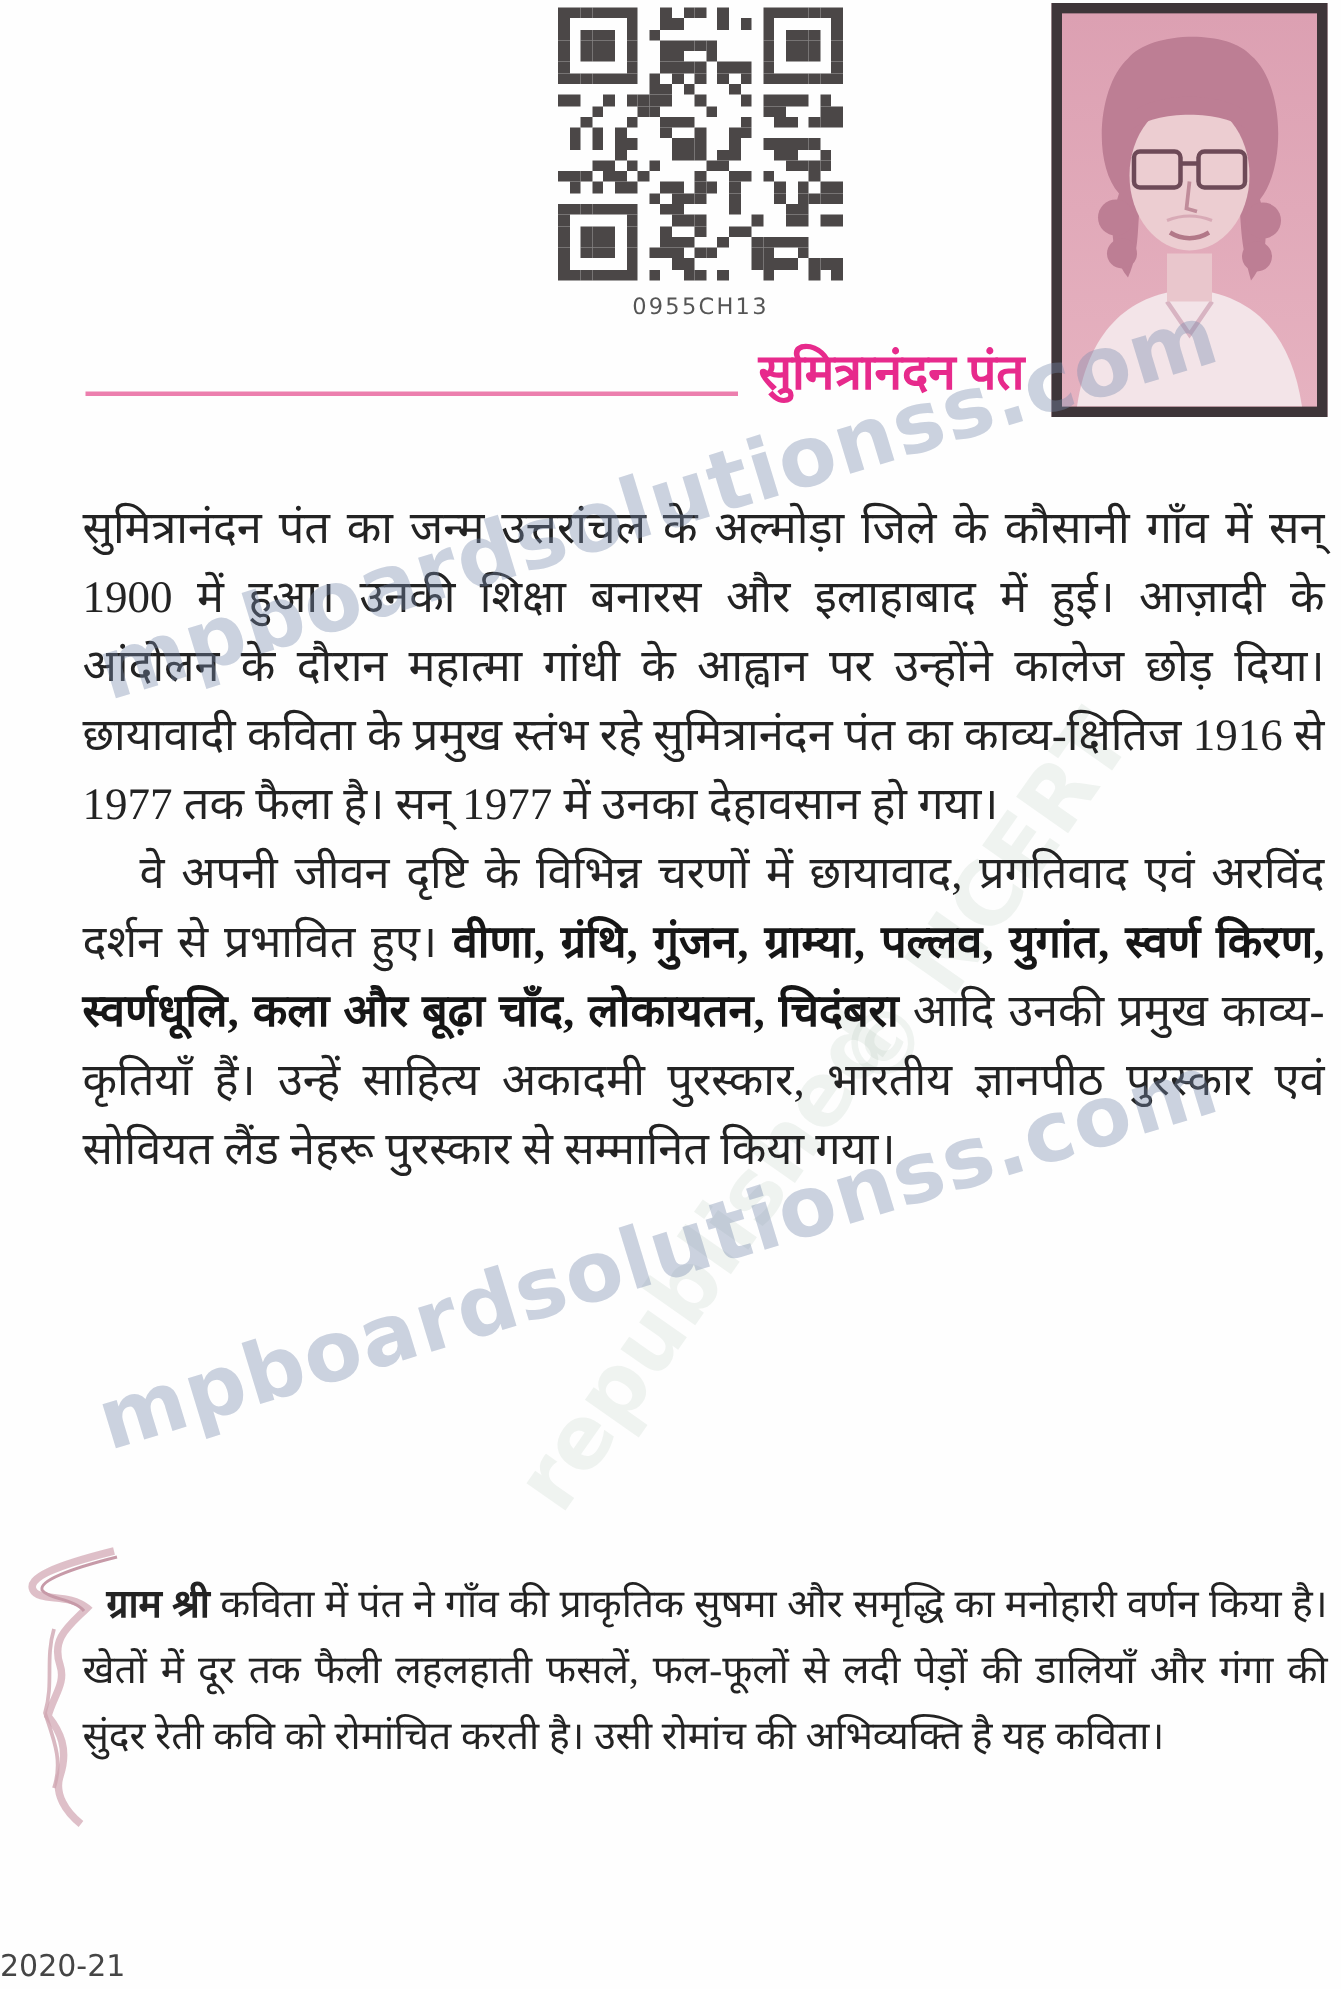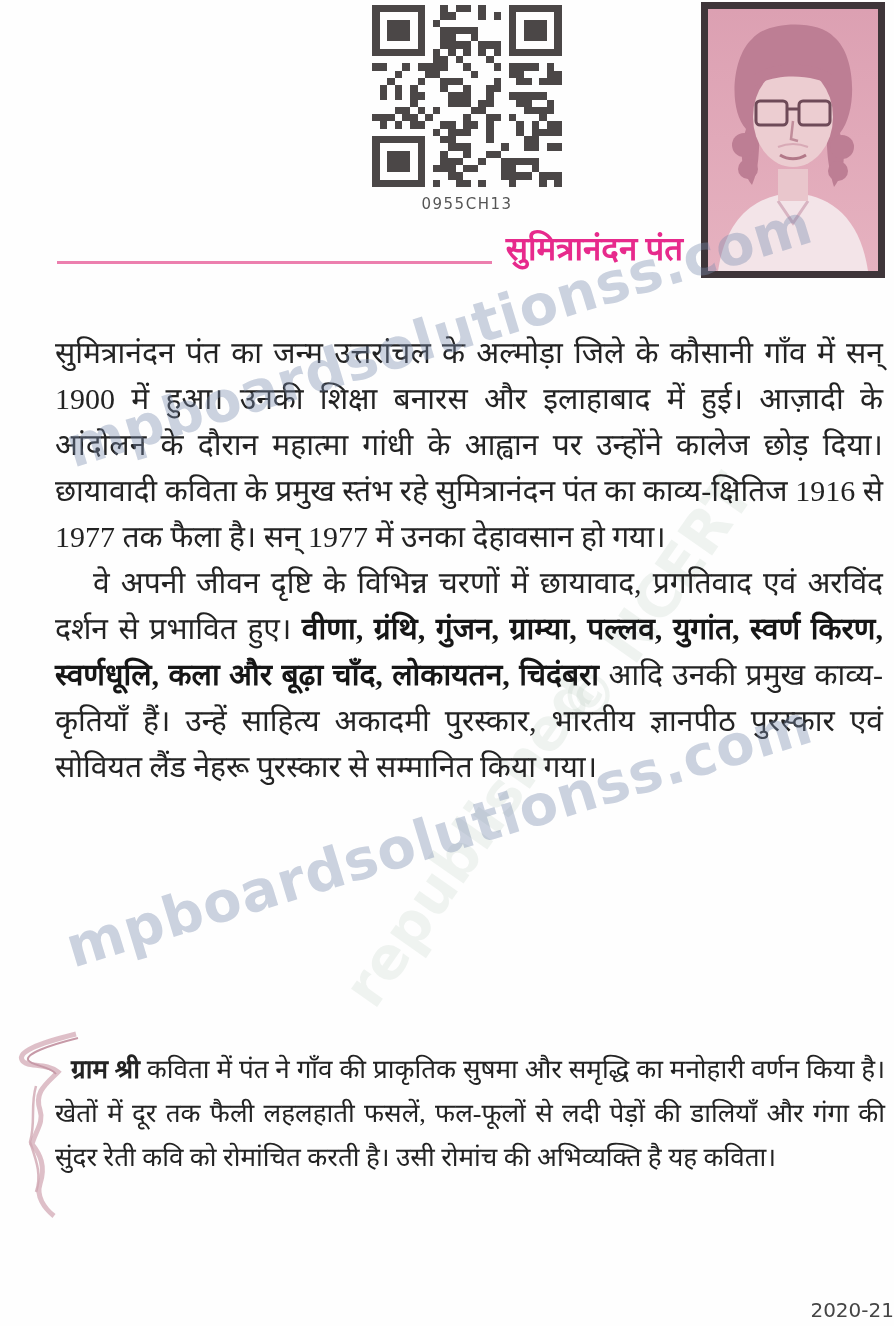--- a/index.html
+++ b/index.html
@@ -54,21 +54,21 @@
       transform-origin:left top;transform:rotate(-17deg);}
   .wm1{left:58px;top:418px;}
   .wm2{left:58px;top:918px;}
   .wm-ncert{position:absolute;white-space:nowrap;z-index:0;pointer-events:none;
       font-family:"DejaVu Sans","Liberation Sans",sans-serif;font-weight:700;
       color:rgba(140,170,150,0.13);transform-origin:left top;transform:rotate(-55deg);}
   .wm-n1{left:545px;top:700px;font-size:58px;}
   .wm-n2{left:330px;top:980px;font-size:58px;}
 
   
-  .footer{position:absolute;left:0;top:1298px;width:100%;text-align:right;
+  .footer{position:absolute;left:0;top:1298px;width:100%;text-align:left;
       font-family:"DejaVu Sans","Liberation Sans",sans-serif;
       font-size:20px;color:#454545;}
 </style>
 </head>
 <body>
 
 <div class="page">
 
   <div class="wm wm1">mpboardsolutionss.com</div>
   <div class="wm wm2">mpboardsolutionss.com</div>

